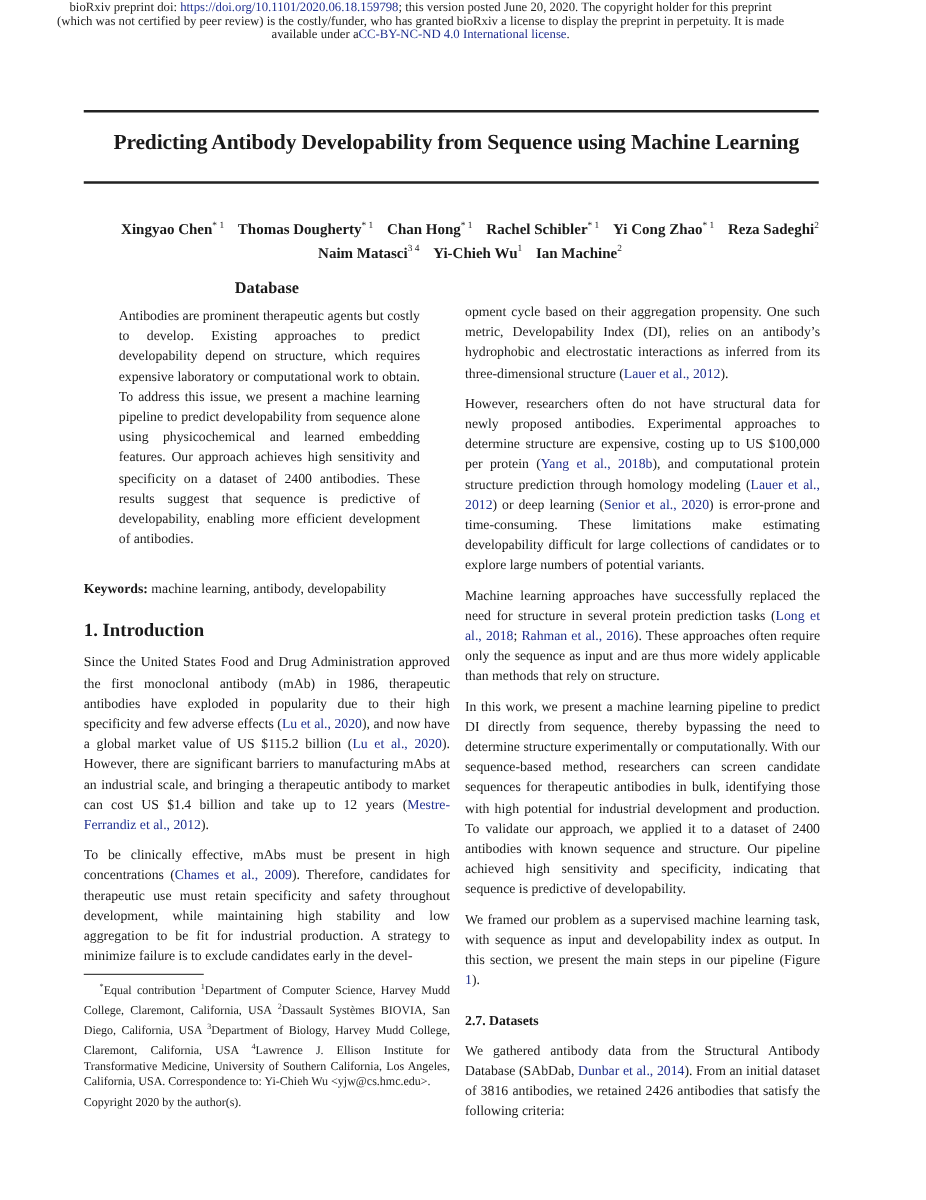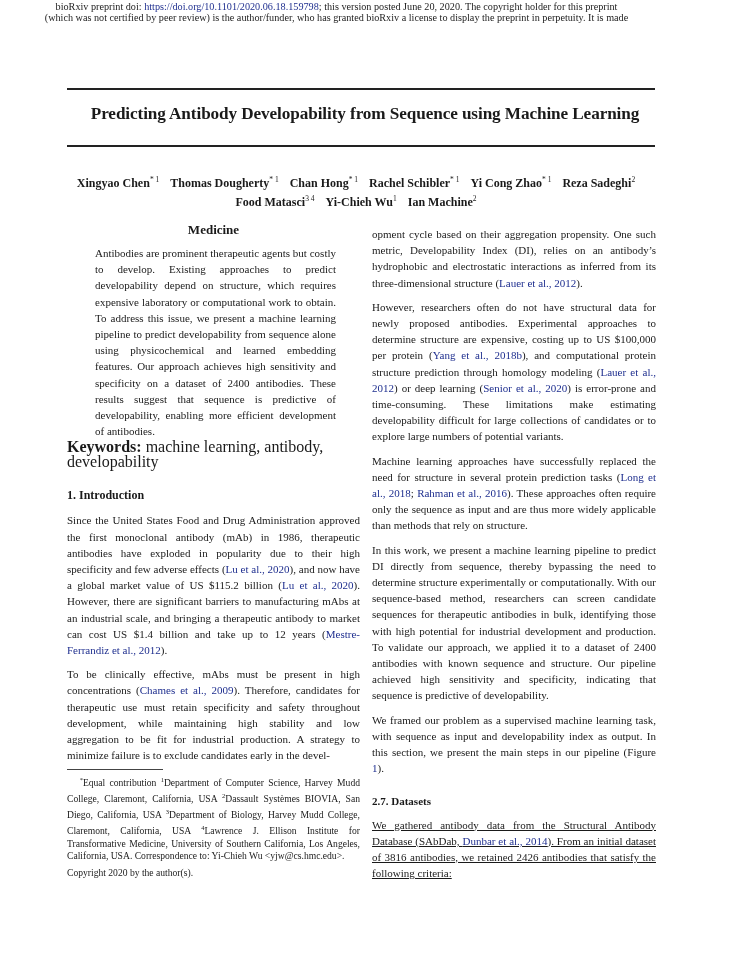--- a/index.html
+++ b/index.html
@@ -13,78 +13,81 @@
     font-size: 10.2px; line-height: 10.6px; color: #222;
   }
   .rule { position: absolute; left: 67px; width: 588px; background: #222; }
   .rule.top { top: 88px; height: 1.6px; }
   .rule.bottom { top: 145px; height: 2px; }
   .title {
     position: absolute; top: 104px; left: 0; width: 730px; text-align: center;
     font-weight: bold; font-size: 17.2px; letter-spacing: -0.1px;
   }
   .authors {
-    position: absolute; top: 172px; left: 56px; width: 600px; text-align: center;
+    position: absolute; top: 172px; left: 76px; width: 600px; text-align: center;
     font-weight: bold; font-size: 12px; line-height: 16px;
   }
   .authors .au { margin: 0 4px; white-space: nowrap; }
   .authors sup { font-weight: normal; font-size: 7.5px; vertical-align: 5px; }
   .col-left { position: absolute; left: 67px; top: 222px; width: 293px; }
-  .col-right { position: absolute; left: 372px; top: 226px; width: 284px; }
+  .col-right { position: absolute; left: 372px; top: 242px; width: 284px; }
   .abstract-heading {
     text-align: center; font-weight: bold; font-size: 13px; margin: 0 0 7px 0;
   }
   .abstract-body {
     margin: 0 24px 0 28px; font-size: 11px; line-height: 16.2px; text-align: justify; font-family: Liberation Serif, serif;
   }
-  .keywords { font-size: 16px; line-height: 15px; }
+  .keywords { margin-top: 25px; font-size: 11px; line-height: 15px; }
   .keywords b { font-weight: bold; }
   h2.sec {
-    font-size: 12px; font-weight: bold; margin: 0; line-height: 18px;
+    font-size: 15px; font-weight: bold; margin: 0; line-height: 18px;
   }
   h3.subsec { font-size: 11px; font-weight: bold; margin: 0; line-height: 16px; }
   p.body {
     font-size: 11px; line-height: 16.2px; text-align: justify; margin: 0;
   }
   .footnote-rule {
     width: 96px; height: 1px; background: #444; margin: 6px 0 4px 0;
   }
   .footnote { font-size: 9.6px; line-height: 12.8px; text-align: justify; }
   .footnote sup { font-size: 6.5px; vertical-align: 4px; }
   .copyright { font-size: 9.6px; margin-top: 4px; }
 </style>
 </head>
 <body>
 
 <div class="header">
   <div>
     <span>bioRxiv preprint doi: </span><a>https://doi.org/10.1101/2020.06.18.159798</a><span>; this version posted June 20, 2020. The copyright holder for this preprint</span>
   </div>
-  <div>(which was not certified by peer review) is the author/funder, who has granted bioRxiv a license to display the preprint in perpetuity. It is made</div>
+  <div>(which was not certified by peer review) is the costly/funder, who has granted bioRxiv a license to display the preprint in perpetuity. It is made</div>
+  <div>
+    <span>available under a</span><a>CC-BY-NC-ND 4.0 International license</a><span>.</span>
+  </div>
 </div>
 
 <div class="rule top"></div>
 <div class="title">Predicting Antibody Developability from Sequence using Machine Learning</div>
 <div class="rule bottom"></div>
 
 <div class="authors">
   <span class="au"><span>Xingyao Chen</span><sup>* 1</sup></span>
   <span class="au"><span>Thomas Dougherty</span><sup>* 1</sup></span>
   <span class="au"><span>Chan Hong</span><sup>* 1</sup></span>
   <span class="au"><span>Rachel Schibler</span><sup>* 1</sup></span>
   <span class="au"><span>Yi Cong Zhao</span><sup>* 1</sup></span>
   <span class="au"><span>Reza Sadeghi</span><sup>2</sup></span>
   <br>
-  <span class="au"><span>Food Matasci</span><sup>3 4</sup></span>
+  <span class="au"><span>Naim Matasci</span><sup>3 4</sup></span>
   <span class="au"><span>Yi-Chieh Wu</span><sup>1</sup></span>
   <span class="au"><span>Ian Machine</span><sup>2</sup></span>
 </div>
 
 <div class="col-left">
-  <div class="abstract-heading">Medicine</div>
+  <div class="abstract-heading">Database</div>
   <div class="abstract-body">Antibodies are prominent therapeutic agents but costly to develop. Existing approaches to predict developability depend on structure, which requires expensive laboratory or computational work to obtain. To address this issue, we present a machine learning pipeline to predict developability from sequence alone using physicochemical and learned embedding features. Our approach achieves high sensitivity and specificity on a dataset of 2400 antibodies. These results suggest that sequence is predictive of developability, enabling more efficient development of antibodies.</div>
 
   <div class="keywords"><b>Keywords:</b><span> machine learning, antibody, developability</span></div>
 
   <h2 class="sec" style="margin-top:17px;">1. Introduction</h2>
   <p class="body" style="margin-top:8px;"><span>Since the United States Food and Drug Administration approved the first monoclonal antibody (mAb) in 1986, therapeutic antibodies have exploded in popularity due to their high specificity and few adverse effects (</span><a class="cite">Lu et al., 2020</a><span>), and now have a global market value of US $115.2 billion (</span><a class="cite">Lu et al., 2020</a><span>). However, there are significant barriers to manufacturing mAbs at an industrial scale, and bringing a therapeutic antibody to market can cost US $1.4 billion and take up to 12 years (</span><a class="cite">Mestre-Ferrandiz et al., 2012</a><span>).</span></p>
 
   <p class="body" style="margin-top:8px;"><span>To be clinically effective, mAbs must be present in high concentrations (</span><a class="cite">Chames et al., 2009</a><span>). Therefore, candidates for therapeutic use must retain specificity and safety throughout development, while maintaining high stability and low aggregation to be fit for industrial production. A strategy to minimize failure is to exclude candidates early in the devel-</span></p>
 
   <div class="footnote-rule"></div>
@@ -97,14 +100,14 @@
 
   <p class="body" style="margin-top:8px;"><span>However, researchers often do not have structural data for newly proposed antibodies. Experimental approaches to determine structure are expensive, costing up to US $100,000 per protein (</span><a class="cite">Yang et al., 2018b</a><span>), and computational protein structure prediction through homology modeling (</span><a class="cite">Lauer et al., 2012</a><span>) or deep learning (</span><a class="cite">Senior et al., 2020</a><span>) is error-prone and time-consuming. These limitations make estimating developability difficult for large collections of candidates or to explore large numbers of potential variants.</span></p>
 
   <p class="body" style="margin-top:8px;"><span>Machine learning approaches have successfully replaced the need for structure in several protein prediction tasks (</span><a class="cite">Long et al., 2018</a><span>; </span><a class="cite">Rahman et al., 2016</a><span>). These approaches often require only the sequence as input and are thus more widely applicable than methods that rely on structure.</span></p>
 
   <p class="body" style="margin-top:8px;">In this work, we present a machine learning pipeline to predict DI directly from sequence, thereby bypassing the need to determine structure experimentally or computationally. With our sequence-based method, researchers can screen candidate sequences for therapeutic antibodies in bulk, identifying those with high potential for industrial development and production. To validate our approach, we applied it to a dataset of 2400 antibodies with known sequence and structure. Our pipeline achieved high sensitivity and specificity, indicating that sequence is predictive of developability.</p>
 
   <p class="body" style="margin-top:8px;"><span>We framed our problem as a supervised machine learning task, with sequence as input and developability index as output. In this section, we present the main steps in our pipeline (Figure </span><a class="cite">1</a><span>).</span></p>
 
   <h3 class="subsec" style="margin-top:16px;">2.7. Datasets</h3>
-  <p class="body" style="margin-top:8px;text-decoration:underline;"><span>We gathered antibody data from the Structural Antibody Database (SAbDab, </span><a class="cite">Dunbar et al., 2014</a><span>). From an initial dataset of 3816 antibodies, we retained 2426 antibodies that satisfy the following criteria:</span></p>
+  <p class="body" style="margin-top:8px;"><span>We gathered antibody data from the Structural Antibody Database (SAbDab, </span><a class="cite">Dunbar et al., 2014</a><span>). From an initial dataset of 3816 antibodies, we retained 2426 antibodies that satisfy the following criteria:</span></p>
 </div>
 
 </body></html>

